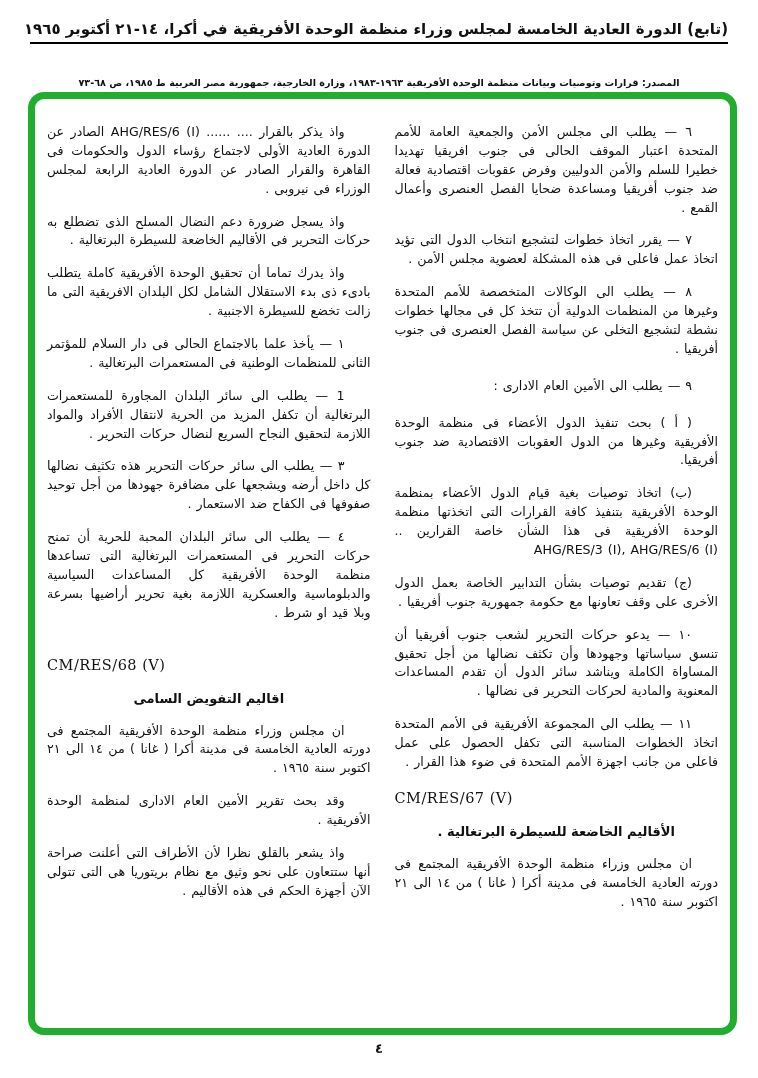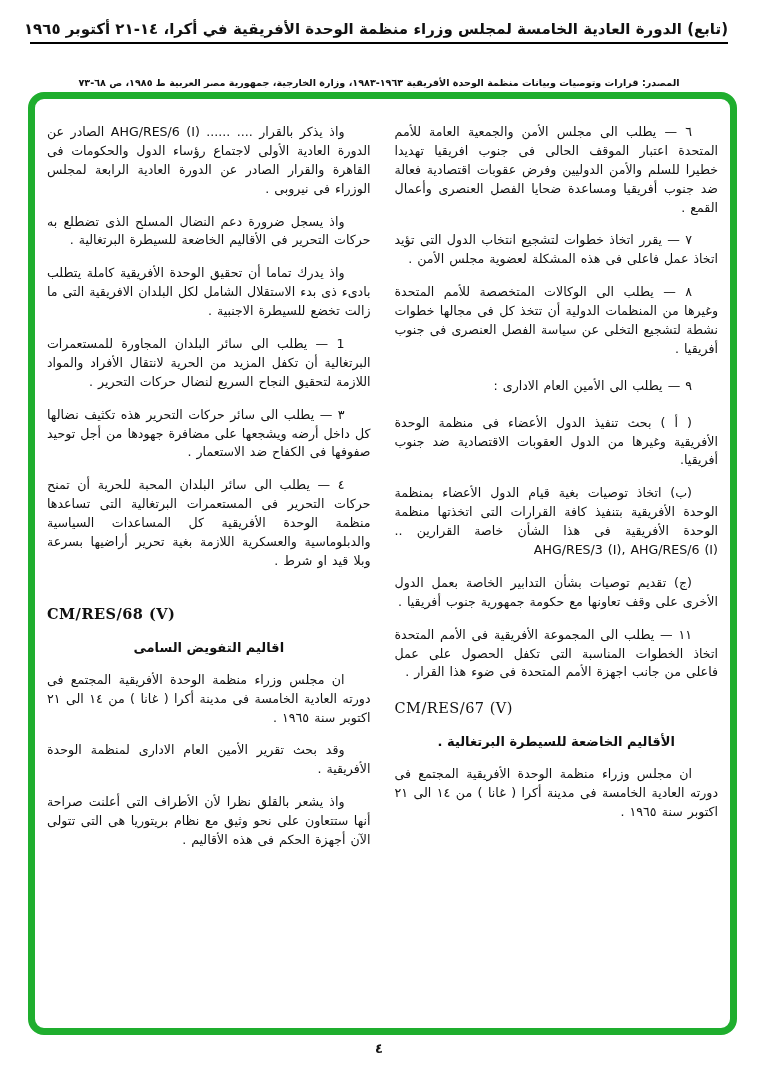--- a/index.html
+++ b/index.html
@@ -86,21 +86,21 @@
   }
   .doc-code {
     direction: ltr;
     text-align: left;
     font-family: "DejaVu Serif", serif;
     font-size: 14.5px;
     margin: 10px 0 8px 0;
     text-indent: 0;
     letter-spacing: 0.5px;
   }
-  .mt-lg { margin-top: 34px; font-weight: bold; }
+  .mt-lg { margin-top: 34px; }
   .mt-md { margin-top: 18px; }
   
   .page-number {
     position: absolute;
     bottom: 22px;
     left: 0;
     right: 0;
     text-align: center;
     font-size: 13px;
     font-weight: 700;
@@ -121,30 +121,32 @@
     <div class="columns">
 
       <div class="col">
         <p class="doc-para">٦ — يطلب الى مجلس الأمن والجمعية العامة للأمم المتحدة اعتبار الموقف الحالى فى جنوب افريقيا تهديدا خطيرا للسلم والأمن الدوليين وفرض عقوبات اقتصادية فعالة ضد جنوب أفريقيا ومساعدة ضحايا الفصل العنصرى وأعمال القمع .</p>
         <p class="doc-para">٧ — يقرر اتخاذ خطوات لتشجيع انتخاب الدول التى تؤيد اتخاذ عمل فاعلى فى هذه المشكلة لعضوية مجلس الأمن .</p>
         <p class="doc-para">٨ — يطلب الى الوكالات المتخصصة للأمم المتحدة وغيرها من المنظمات الدولية أن تتخذ كل فى مجالها خطوات نشطة لتشجيع التخلى عن سياسة الفصل العنصرى فى جنوب أفريقيا .</p>
         <p class="doc-para mt-md">٩ — يطلب الى الأمين العام الادارى :</p>
         <p class="doc-para mt-md">( أ ) بحث تنفيذ الدول الأعضاء فى منظمة الوحدة الأفريقية وغيرها من الدول العقوبات الاقتصادية ضد جنوب أفريقيا.</p>
         <p class="doc-para">(ب) اتخاذ توصيات بغية قيام الدول الأعضاء بمنظمة الوحدة الأفريقية بتنفيذ كافة القرارات التى اتخذتها منظمة الوحدة الأفريقية فى هذا الشأن خاصة القرارين .. AHG/RES/3 (I), AHG/RES/6 (I)</p>
         <p class="doc-para">(ج) تقديم توصيات بشأن التدابير الخاصة بعمل الدول الأخرى على وقف تعاونها مع حكومة جمهورية جنوب أفريقيا .</p>
+        <p class="doc-para">١٠ — يدعو حركات التحرير لشعب جنوب أفريقيا أن تنسق سياساتها وجهودها وأن تكثف نضالها من أجل تحقيق المساواة الكاملة ويناشد سائر الدول أن تقدم المساعدات المعنوية والمادية لحركات التحرير فى نضالها .</p>
         <p class="doc-para">١١ — يطلب الى المجموعة الأفريقية فى الأمم المتحدة اتخاذ الخطوات المناسبة التى تكفل الحصول على عمل فاعلى من جانب اجهزة الأمم المتحدة فى ضوء هذا القرار .</p>
         <p class="doc-code mt-md">CM/RES/67  (V)</p>
         <p class="doc-heading">الأقاليم الخاضعة للسيطرة البرتغالية .</p>
         <p class="doc-para">ان مجلس وزراء منظمة الوحدة الأفريقية المجتمع فى دورته العادية الخامسة فى مدينة أكرا ( غانا ) من ١٤ الى ٢١ اكتوبر سنة ١٩٦٥ .</p>
       </div>
 
       <div class="col">
         <p class="doc-para">واذ يذكر بالقرار .... ...... AHG/RES/6 (I) الصادر عن الدورة العادية الأولى لاجتماع رؤساء الدول والحكومات فى القاهرة والقرار الصادر عن الدورة العادية الرابعة لمجلس الوزراء فى نيروبى .</p>
         <p class="doc-para">واذ يسجل ضرورة دعم النضال المسلح الذى تضطلع به حركات التحرير فى الأقاليم الخاضعة للسيطرة البرتغالية .</p>
         <p class="doc-para">واذ يدرك تماما أن تحقيق الوحدة الأفريقية كاملة يتطلب بادىء ذى بدء الاستقلال الشامل لكل البلدان الافريقية التى ما زالت تخضع للسيطرة الاجنبية .</p>
+        <p class="doc-para">١ — يأخذ علما بالاجتماع الحالى فى دار السلام للمؤتمر الثانى للمنظمات الوطنية فى المستعمرات البرتغالية .</p>
         <p class="doc-para">1 — يطلب الى سائر البلدان المجاورة للمستعمرات البرتغالية أن تكفل المزيد من الحرية لانتقال الأفراد والمواد اللازمة لتحقيق النجاح السريع لنضال حركات التحرير .</p>
         <p class="doc-para">٣ — يطلب الى سائر حركات التحرير هذه تكثيف نضالها كل داخل أرضه ويشجعها على مضافرة جهودها من أجل توحيد صفوفها فى الكفاح ضد الاستعمار .</p>
         <p class="doc-para">٤ — يطلب الى سائر البلدان المحبة للحرية أن تمنح حركات التحرير فى المستعمرات البرتغالية التى تساعدها منظمة الوحدة الأفريقية كل المساعدات السياسية والدبلوماسية والعسكرية اللازمة بغية تحرير أراضيها بسرعة وبلا قيد او شرط .</p>
         <p class="doc-code mt-lg">CM/RES/68  (V)</p>
         <p class="doc-heading">اقاليم التفويض السامى</p>
         <p class="doc-para">ان مجلس وزراء منظمة الوحدة الأفريقية المجتمع فى دورته العادية الخامسة فى مدينة أكرا ( غانا ) من ١٤ الى ٢١ اكتوبر سنة ١٩٦٥ .</p>
         <p class="doc-para">وقد بحث تقرير الأمين العام الادارى لمنظمة الوحدة الأفريقية .</p>
         <p class="doc-para">واذ يشعر بالقلق نظرا لأن الأطراف التى أعلنت صراحة أنها ستتعاون على نحو وثيق مع نظام بريتوريا هى التى تتولى الآن أجهزة الحكم فى هذه الأقاليم .</p>
       </div>
 

